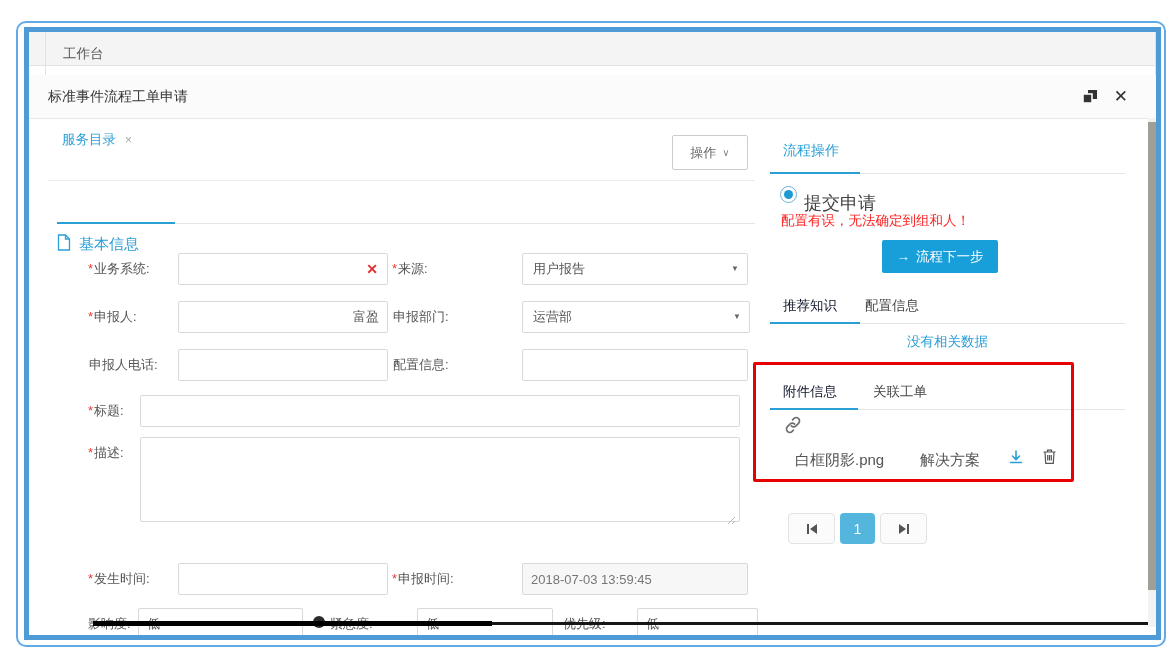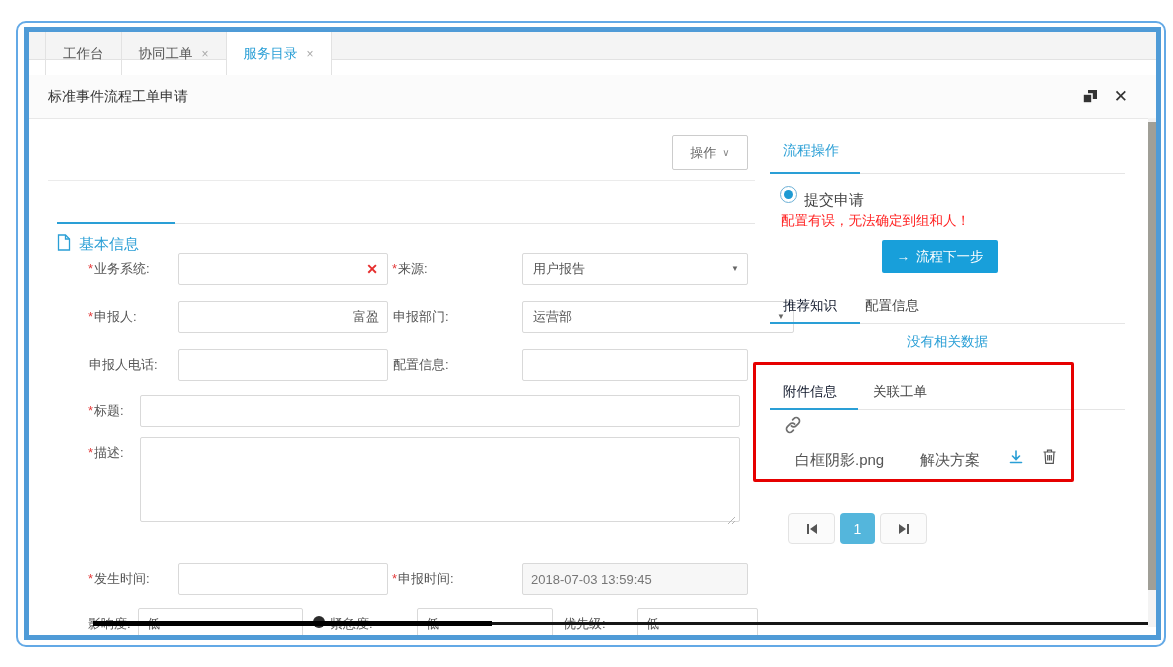--- a/index.html
+++ b/index.html
@@ -7,22 +7,22 @@
        font-family:"Liberation Sans",sans-serif;-webkit-font-smoothing:antialiased;}
   .abs{position:absolute;}
   
   .thin-frame{position:absolute;left:16px;top:21px;right:7px;bottom:20px;
               border:2px solid #63a9e6;border-radius:10px;}
   .window{position:absolute;left:24px;top:27px;right:12px;bottom:27px;
           border:5px solid #4f9bd7;background:#fff;}
   .content{position:absolute;left:0;top:0;right:0;bottom:0;overflow:hidden;background:#fff;}
 
   
-  .tabbar{position:absolute;left:0;right:0;top:0;height:28px;background:#f4f4f4;
-          border-bottom:1px solid #e2e2e2;display:flex;padding-left:16px;box-sizing:border-box;}
+  .tabbar{position:absolute;left:0;right:0;top:0;height:34px;background:#f4f4f4;
+          border-bottom:1px solid #e2e2e2;display:flex;padding-left:16px;box-sizing:border-box;flex-direction:column;}
   .tab{height:43px;line-height:43px;padding:0 17px;font-size:13.5px;color:#555;
        border-right:1px solid #e2e2e2;display:flex;align-items:center;gap:9px;cursor:pointer;}
   .tab:first-child{border-left:1px solid #e2e2e2;}
   .tab.active{background:#fff;color:#2a9fd6;}
   .tab .x{color:#a9a9a9;font-size:12px;line-height:1;}
 
   
   .titlebar{position:absolute;left:0;right:0;top:43px;height:43px;background:#fbfbfb;
             border-bottom:1px solid #e8e8e8;}
   .titlebar .t{position:absolute;left:19px;top:0;line-height:43px;font-size:14px;color:#333;}
@@ -160,21 +160,21 @@
     <span class="caret">▼</span>
   </div>
 
   <div class="lbl" style="left:59px;top:269px;">
     <span class="star">*</span><span>申报人:</span>
   </div>
   <input class="ipt" style="left: 149px; top: 269px; width: 210px; text-align: right;" value="富盈">
   <div class="lbl" style="left:363px;top:269px;">
     <span class="star"></span><span>申报部门:</span>
   </div>
-  <div class="sel" style="left:493px;top:269px;width:272px;">
+  <div class="sel" style="left:493px;top:269px;width:228px;">
     <span>运营部</span>
     <span class="caret">▼</span>
   </div>
 
   <div class="lbl" style="left:59px;top:317px;">
     <span class="star"></span><span>申报人电话:</span>
   </div>
   <input class="ipt" style="left: 149px; top: 317px; width: 210px;" value="">
   <div class="lbl" style="left:363px;top:317px;">
     <span class="star"></span><span>配置信息:</span>
@@ -222,21 +222,21 @@
   <div class="hline"></div>
   <div class="hthumb"></div>
 
   <div class="p-head" style="left:754px;top:110px;">流程操作</div>
   <div class="u-blue" style="left:741px;top:140px;width:90px;"></div>
   <div class="u-gray" style="left:831px;top:141px;width:265px;"></div>
 
   <div class="radio">
         <span class="dot"></span>
       </div>
-  <div class="p-tab off" style="left:775px;top:159px;font-size:15px;color:#444;">提交申请</div>
+  <div class="p-tab off" style="left:775px;top:159px;font-size:18px;color:#444;">提交申请</div>
 
   <div class="err">配置有误，无法确定到组和人！</div>
 
   <div class="next-btn">
     <span>→</span>
     <span>流程下一步</span>
   </div>
 
   <div class="p-tab on" style="left:754px;top:265px;">推荐知识</div>
   <div class="p-tab off" style="left:836px;top:265px;">配置信息</div>

